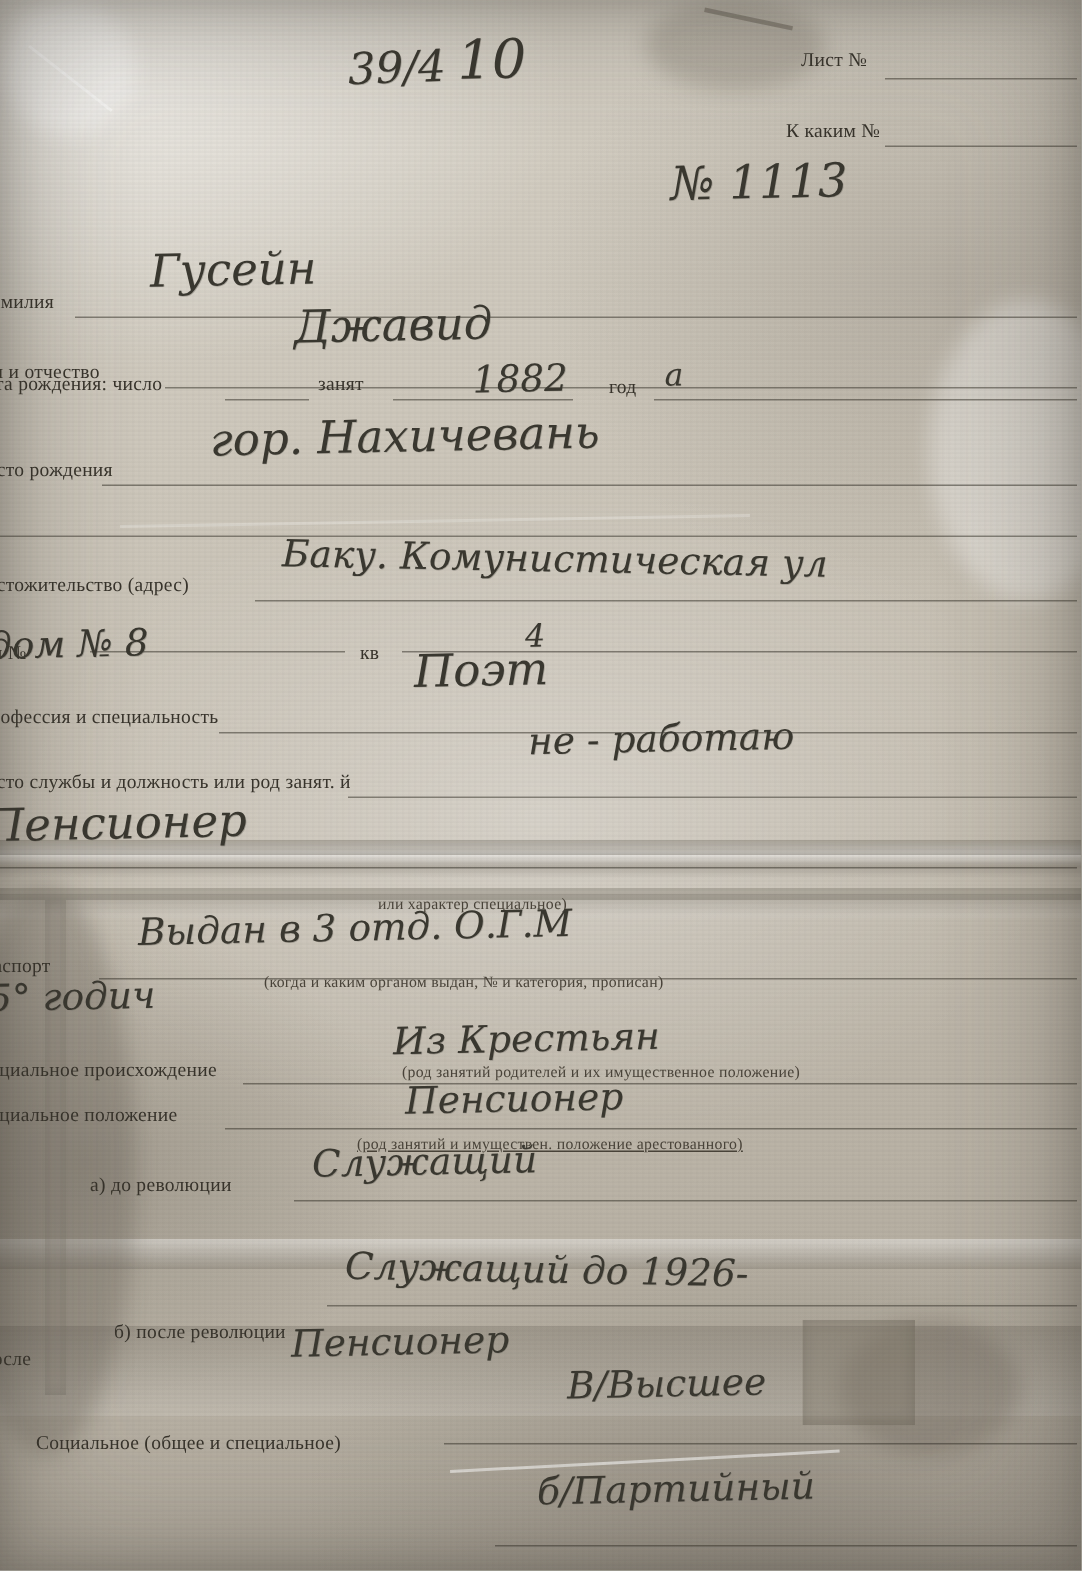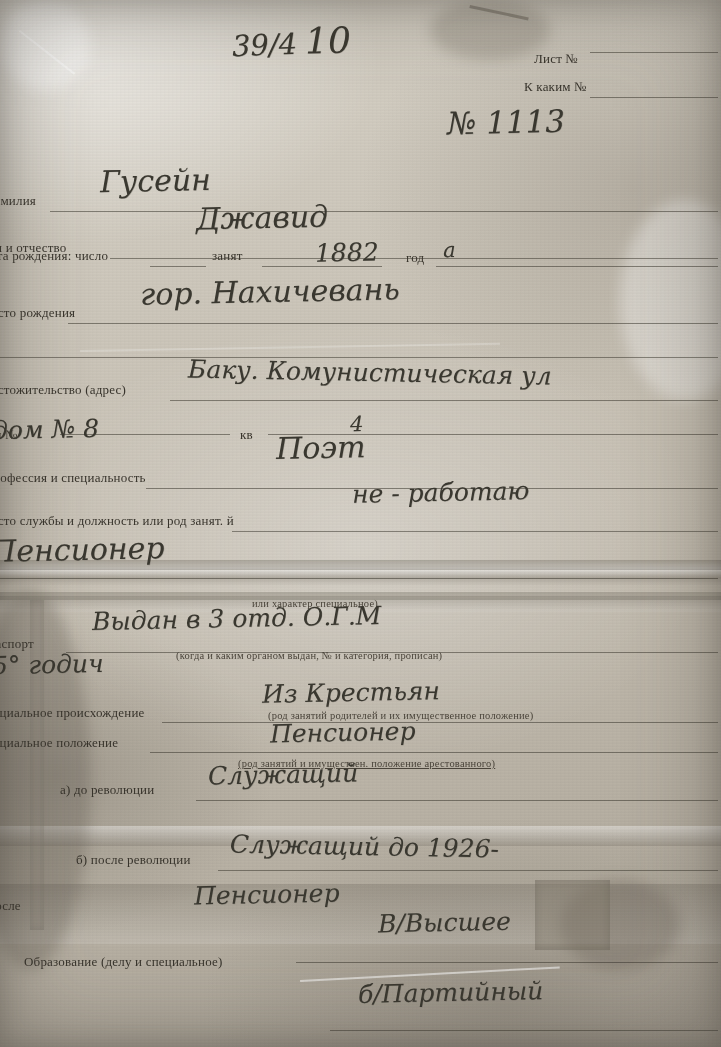--- a/index.html
+++ b/index.html
@@ -137,21 +137,21 @@
   <div class="tape" style="left:30px;top:600px;width:14px;height:330px;background:rgba(150,143,130,0.25);"></div>
 
   <div class="scratch" style="left:20px;top:30px;width:70px;height:2px;transform:rotate(38deg);"></div>
   <div class="scratch" style="left:470px;top:5px;width:60px;height:3px;transform:rotate(12deg);background:rgba(90,84,74,0.45);"></div>
   <div class="scratch" style="left:300px;top:980px;width:260px;height:2px;transform:rotate(-3deg);"></div>
   <div class="scratch" style="left:80px;top:350px;width:420px;height:2px;transform:rotate(-1deg);opacity:.45;"></div>
 
   <div class="hw num rot1" style="left:232px;top:28px;font-size:29px;">39/4</div>
   <div class="hw num rot2" style="left:305px;top:20px;font-size:36px;">10</div>
 
-  <div class="lbl" style="left:534px;top:51px;">Лист №</div>
+  <div class="lbl" style="left:534px;top:32px;">Лист №</div>
   <div class="line" style="left:590px;top:52px;width:128px;"></div>
 
   <div class="lbl" style="left:524px;top:79px;">К каким №</div>
   <div class="line" style="left:590px;top:97px;width:128px;"></div>
 
   <div class="hw rot2" style="left:447px;top:104px;font-size:31px;">№ 1113</div>
 
   <div class="lbl" style="left:-16px;top:193px;">Фамилия</div>
   <div class="line" style="left:50px;top:211px;width:668px;"></div>
   <div class="hw big rot2" style="left:100px;top:163px;">Гусейн</div>
@@ -211,27 +211,27 @@
 
   <div class="lbl" style="left:-16px;top:735px;">Социальное положение</div>
   <div class="line" style="left:150px;top:752px;width:568px;"></div>
   <div class="hw med rot2" style="left:270px;top:718px;">Пенсионер</div>
   <div class="lbl small" style="left:238px;top:758px;text-decoration:underline;">(род занятий и имуществен. положение арестованного)</div>
 
   <div class="lbl" style="left:60px;top:782px;text-align:right;">а) до революции</div>
   <div class="line" style="left:196px;top:800px;width:522px;"></div>
   <div class="hw med rot2" style="left:208px;top:760px;">Служащий</div>
 
-  <div class="lbl" style="left:76px;top:852px;">б) после революции</div>
+  <div class="lbl" style="left:76px;top:880px;">б) после революции</div>
   <div class="line" style="left:218px;top:870px;width:500px;"></div>
   <div class="hw med rot4" style="left:230px;top:832px;">Служащий до 1926-</div>
   <div class="hw med rot2" style="left:194px;top:880px;">Пенсионер</div>
   <div class="lbl" style="left:-12px;top:898px;">после</div>
 
-  <div class="lbl" style="left:24px;top:954px;">Образование (делу и специальное)</div>
+  <div class="lbl" style="left:24px;top:954px;">Социальное (общее и специальное)</div>
   <div class="line" style="left:296px;top:962px;width:422px;"></div>
   <div class="hw med rot2" style="left:378px;top:908px;">В/Высшее</div>
 
   <div class="line" style="left:330px;top:1030px;width:388px;"></div>
   <div class="hw med rot2" style="left:358px;top:978px;">б/Партийный</div>
 
   <div id="grain"></div>
   <div id="vignette"></div>
 </div>
 

